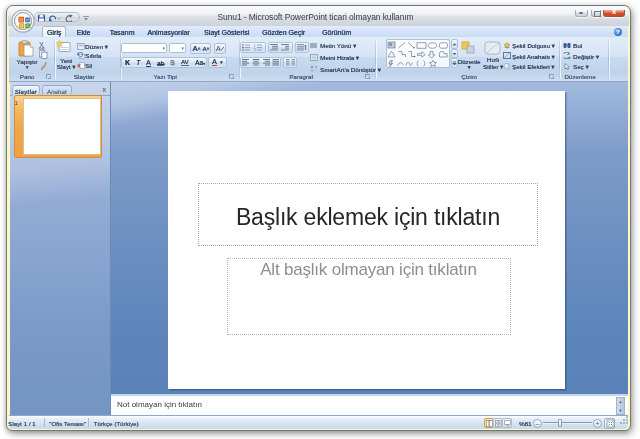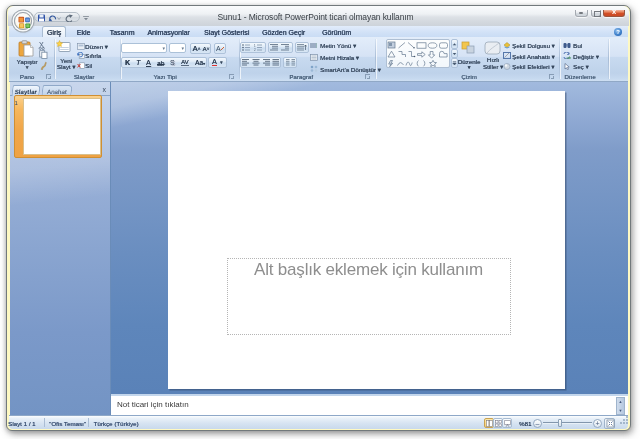--- a/index.html
+++ b/index.html
@@ -375,25 +375,26 @@
         <div id="ptab2">Anahat</div>
         <div id="ptabx">x</div>
       </div>
       <div id="thumbnum">1</div>
       <div id="thumbsel">
           <div id="thumb"></div>
         </div>
     </div>
     <div id="editarea">
       <div id="slide">
-        <div id="subtitleph">Alt başlık eklemek için kullanım</div>
+        <div id="titleph">Başlık eklemek için tıklatın</div>
+        <div id="subtitleph">Alt başlık olmayan için tıklatın</div>
       </div>
     </div>
     <div id="notes">
-      <div id="notestext">Not ticari için tıklatın</div>
+      <div id="notestext">Not olmayan için tıklatın</div>
       <div id="notesscroll">
         <div class="nsarrow" style="top:1px;">▲</div>
         <div class="nsarrow" style="bottom:1px;">▼</div>
       </div>
     </div>
     <div id="status">
       <div class="stxt" style="left:-1px;">Slayt 1 / 1</div>
       <div class="ssep" style="left:34.5px;"></div>
       <div class="stxt" style="left:40px;">"Ofis Teması"</div>
       <div class="ssep" style="left:79px;"></div>

